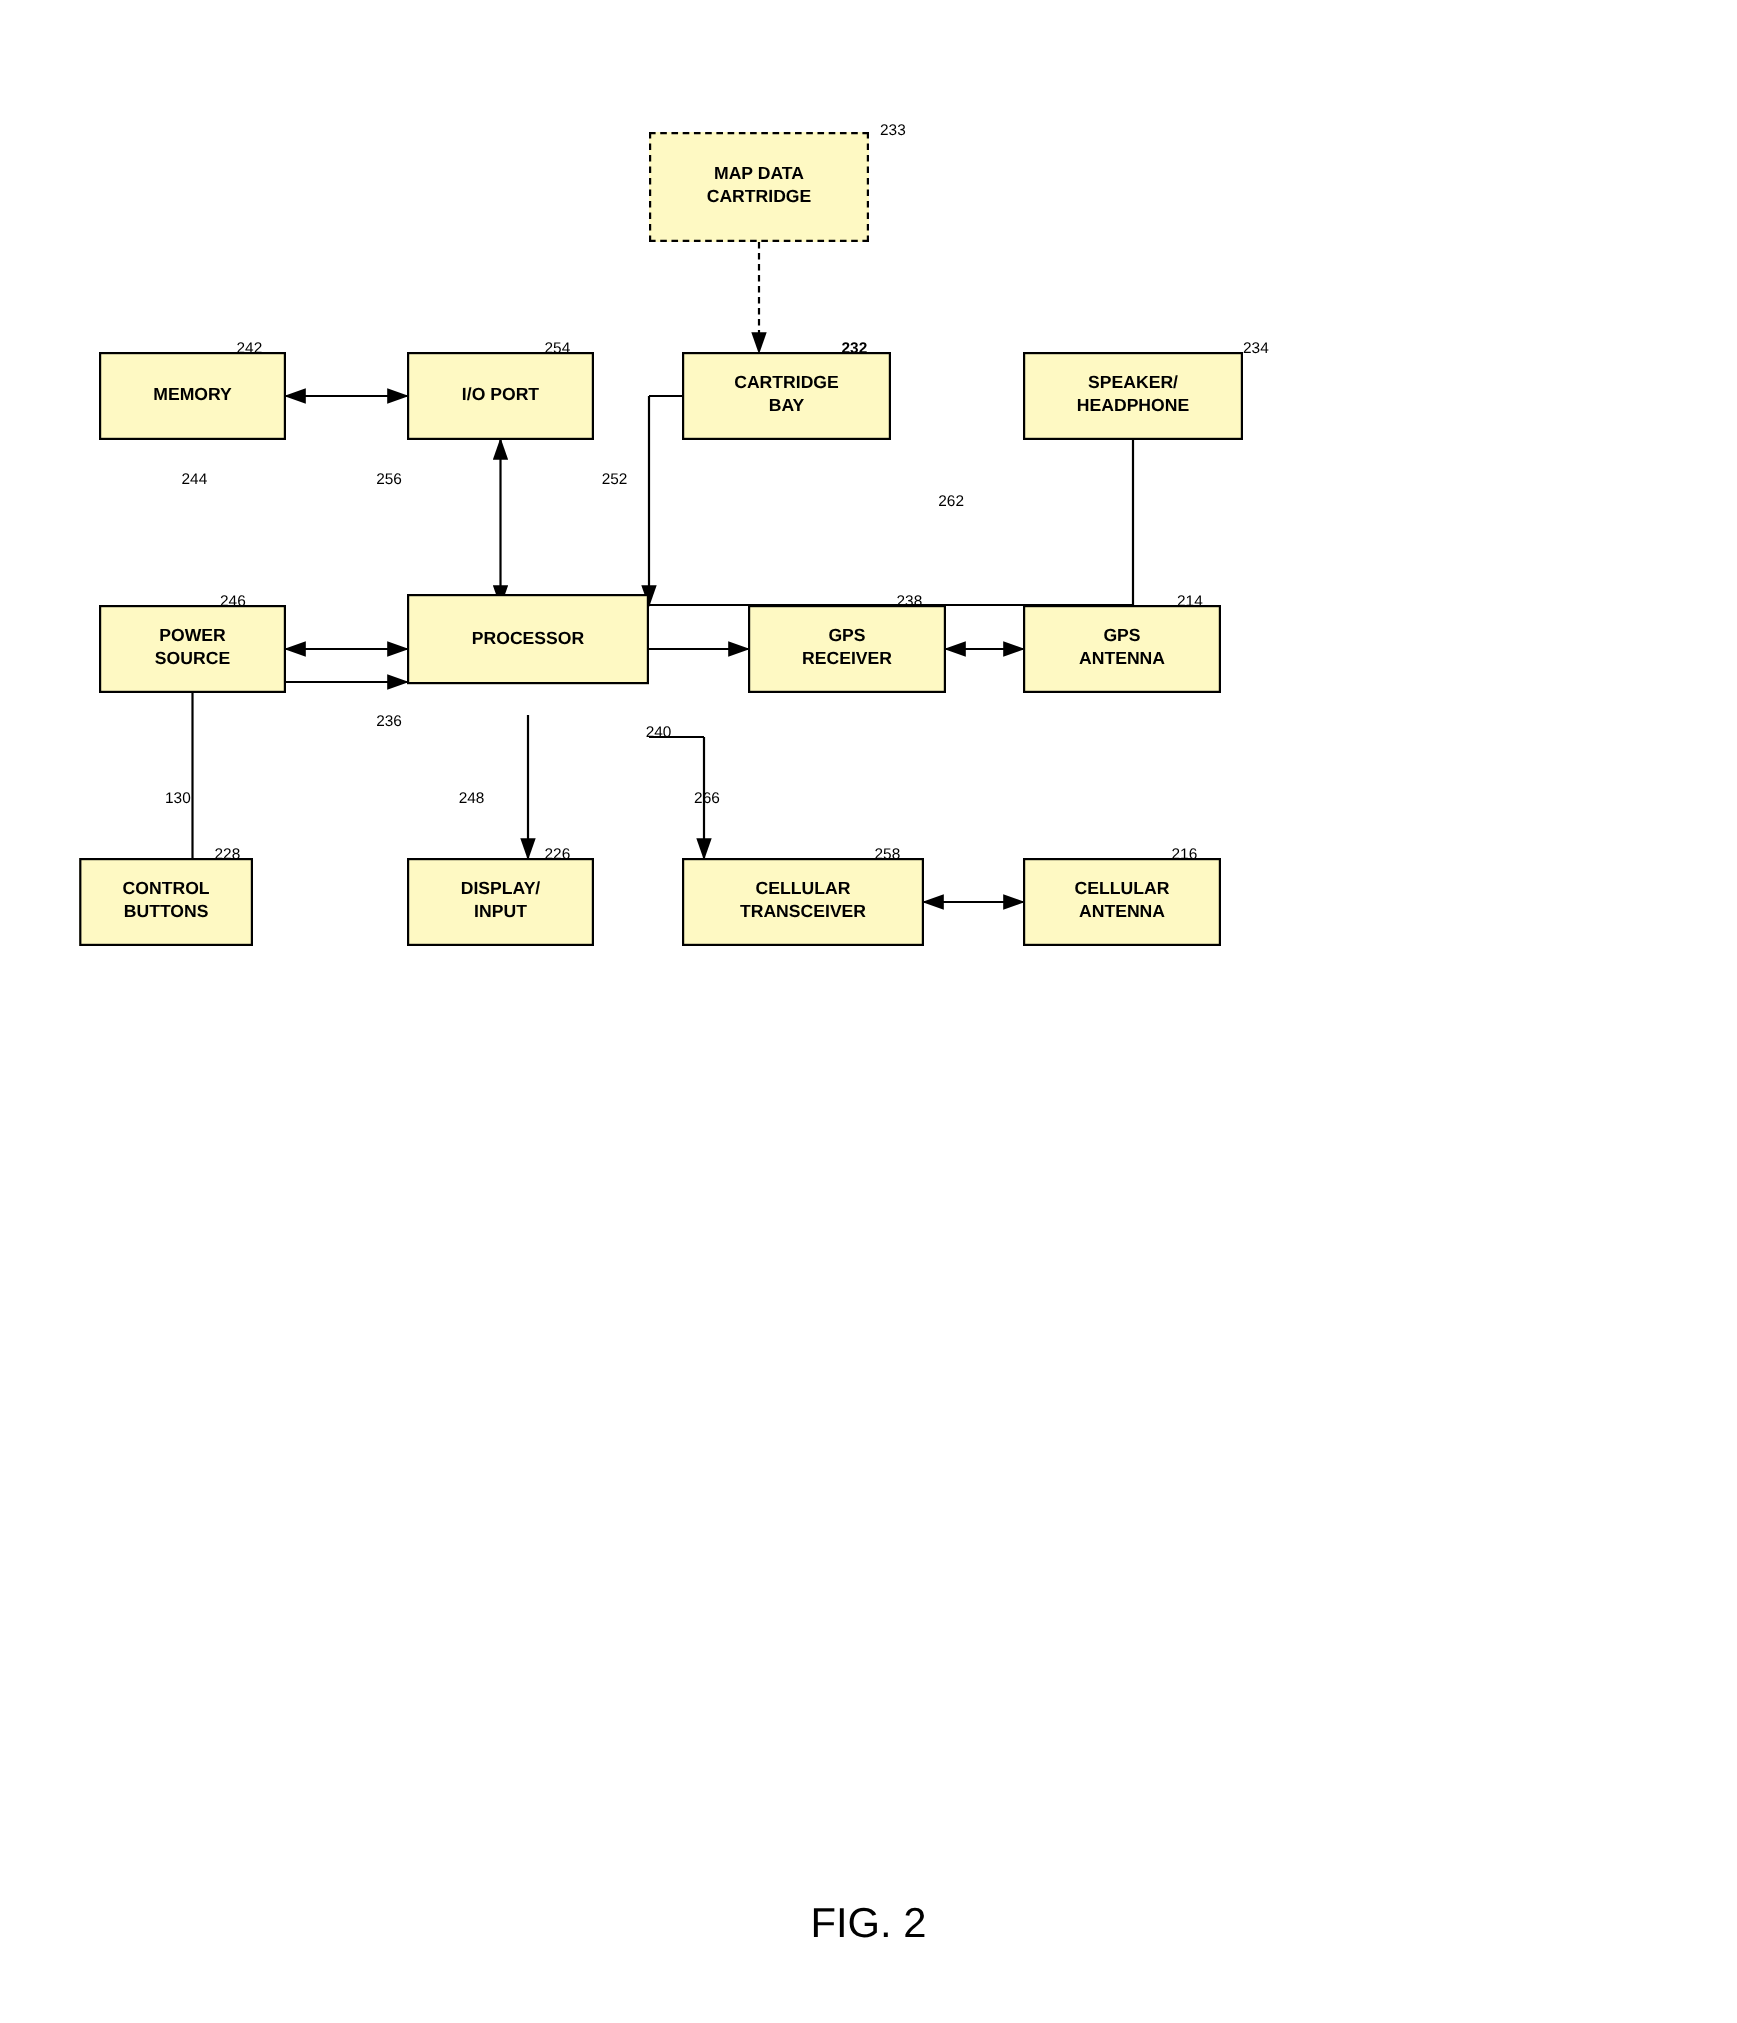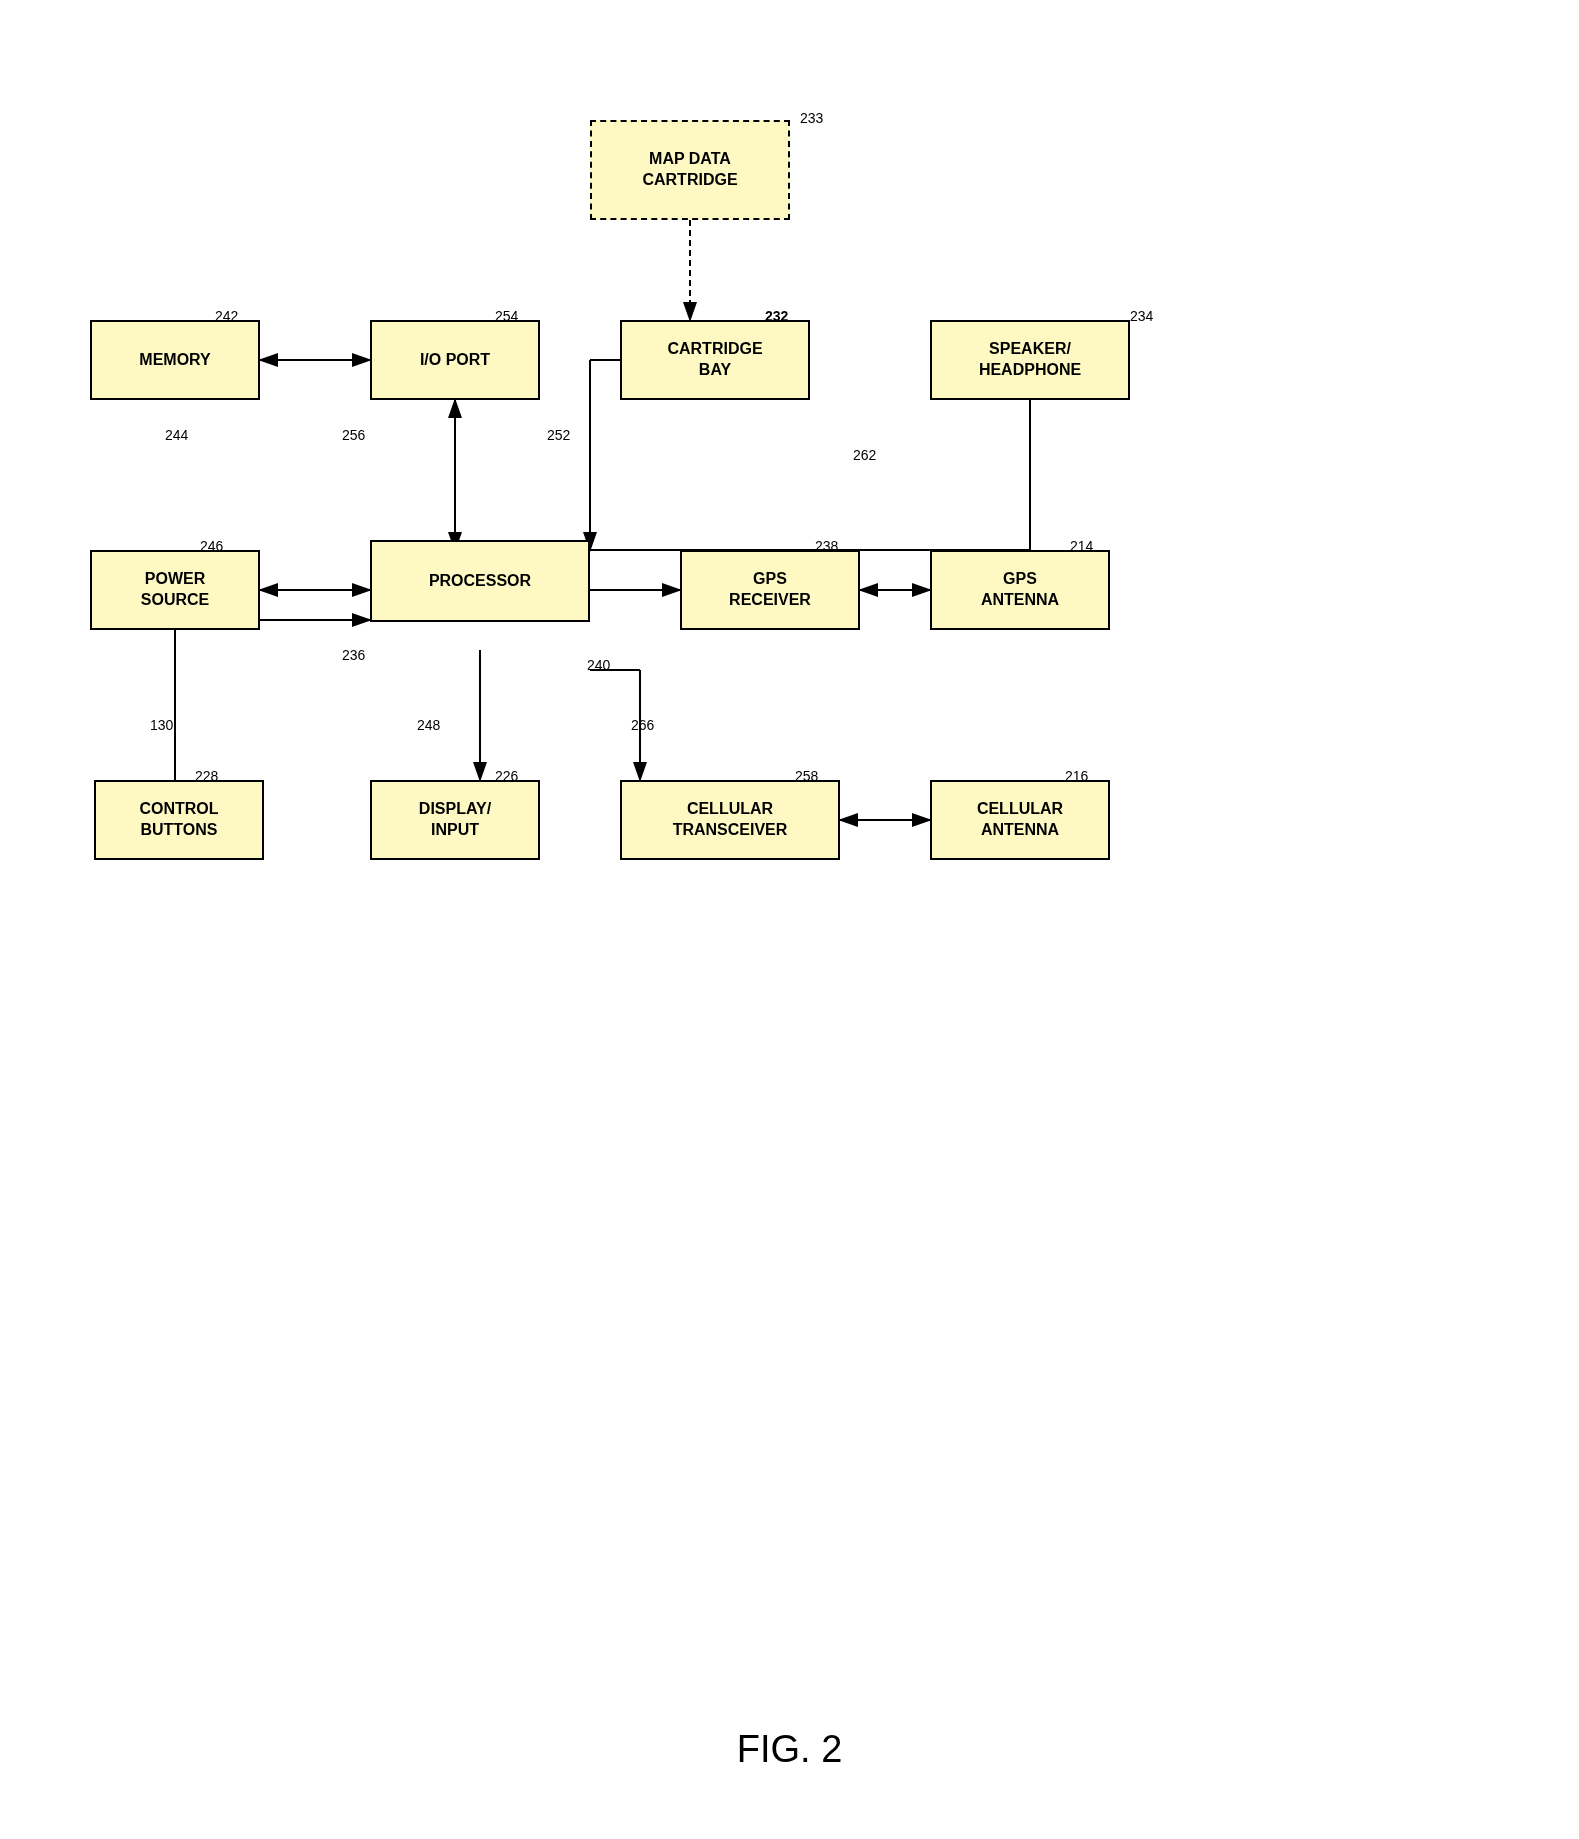--- a/index.html
+++ b/index.html
@@ -148,21 +148,21 @@
 RECEIVER</span>
   </div>
   <span class="label-ref" style="left:755px;top:478px;">238</span>
 
   <div class="block" style="left:870px;top:490px;width:180px;height:80px;">
     <span style="white-space:pre-line;">GPS
 ANTENNA</span>
   </div>
   <span class="label-ref" style="left:1010px;top:478px;">214</span>
 
-  <div class="block" style="left:34px;top:720px;width:170px;height:80px;">
+  <div class="block" style="left:12px;top:720px;width:158px;height:80px;">
     <span style="white-space:pre-line;">CONTROL
 BUTTONS</span>
   </div>
   <span class="label-ref" style="left:135px;top:708px;">228</span>
 
   <div class="block" style="left:310px;top:720px;width:170px;height:80px;">
     <span style="white-space:pre-line;">DISPLAY/
 INPUT</span>
   </div>
   <span class="label-ref" style="left:435px;top:708px;">226</span>

